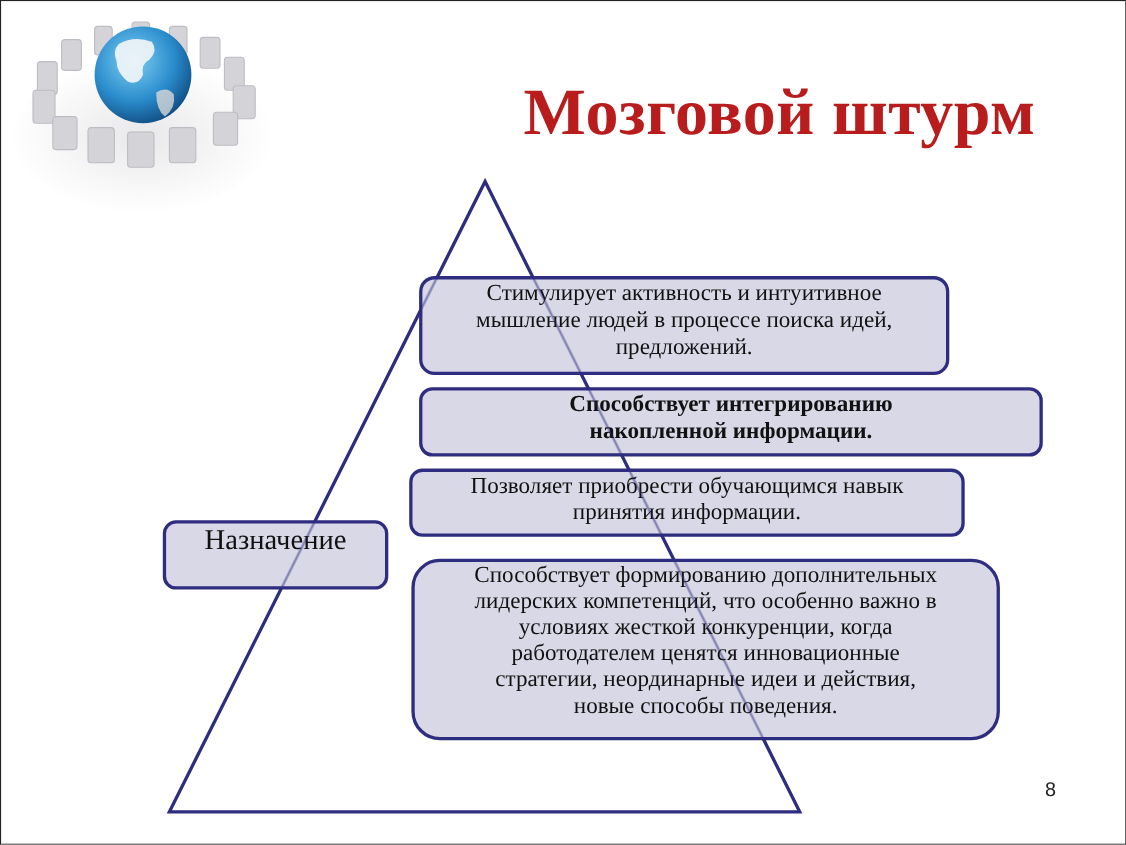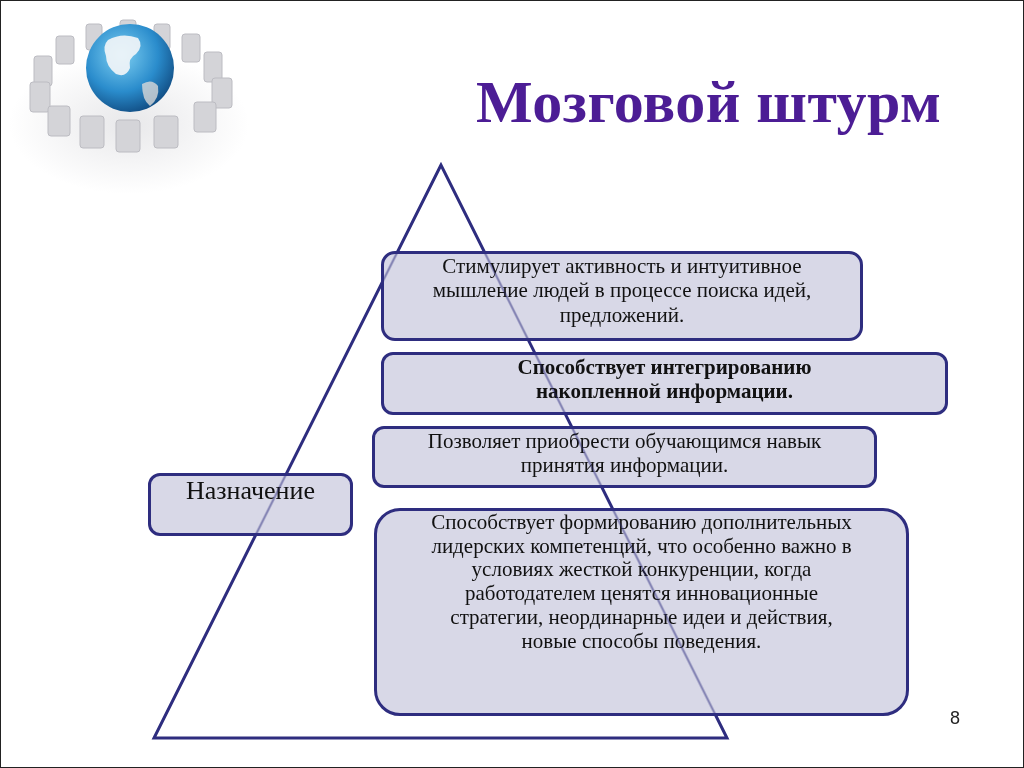--- a/index.html
+++ b/index.html
@@ -1,19 +1,19 @@
 <!DOCTYPE html>
 <html><head>
   <meta charset="utf-8">
   <style>
     html, body { margin:0; padding:0; }
     body { width:1024px; height:768px; background:#ffffff; position:relative; overflow:hidden; font-family:"Liberation Serif", serif; }
     .slide { position:absolute; left:0; top:0; width:1022px; height:766px; border:1px solid #222; background:#fff; }
     .logo { position:absolute; left:4px; top:4px; width:260px; height:196px; }
-    .title { position:absolute; left:476px; top:68px; font-family:"Liberation Serif", serif; font-weight:bold; font-size:60px; color:#4c1d95; letter-spacing:0.5px; white-space:nowrap; }
+    .title { position:absolute; left:476px; top:68px; font-family:"Liberation Serif", serif; font-weight:bold; font-size:60px; color:#b91c1c; letter-spacing:0.5px; white-space:nowrap; }
     svg.tri { position:absolute; left:0; top:0; width:1024px; height:768px; pointer-events:none; }
     .box { position:absolute; box-sizing:border-box; background:rgba(208,208,226,0.82); border:3px solid #2e2d7f; border-radius:12px; color:#111; font-family:"Liberation Serif", serif; text-align:center; display:flex; align-items:flex-start; justify-content:center; line-height:1.16; font-size:21px; }
     .box span { display:block; }
     .line-over { position:absolute; left:0; top:0; width:1024px; height:768px; pointer-events:none; }
     .pagenum { position:absolute; left:950px; top:708px; font-family:"Liberation Sans", sans-serif; font-size:18px; color:#222; }
   </style>
 </head>
 <body>
 
 <div class="slide"></div>
@@ -73,21 +73,21 @@
   </div>
 </div>
 
 <div class="box" style="left:372px; top:426px; width:505px; height:62px;">
   <div>
     <span>Позволяет приобрести обучающимся навык</span>
     <span>принятия информации.</span>
   </div>
 </div>
 
-<div class="box" style="left:374px; top:508px; width:535px; height:208px; border-radius:26px; line-height:1.13;">
+<div class="box" style="left:374px; top:508px; width:535px; height:165px; border-radius:26px; line-height:1.13;">
   <div>
     <span>Способствует формированию дополнительных</span>
     <span>лидерских компетенций, что особенно важно в</span>
     <span>условиях жесткой конкуренции, когда</span>
     <span>работодателем ценятся инновационные</span>
     <span>стратегии, неординарные идеи и действия,</span>
     <span>новые способы поведения.</span>
   </div>
 </div>
 

